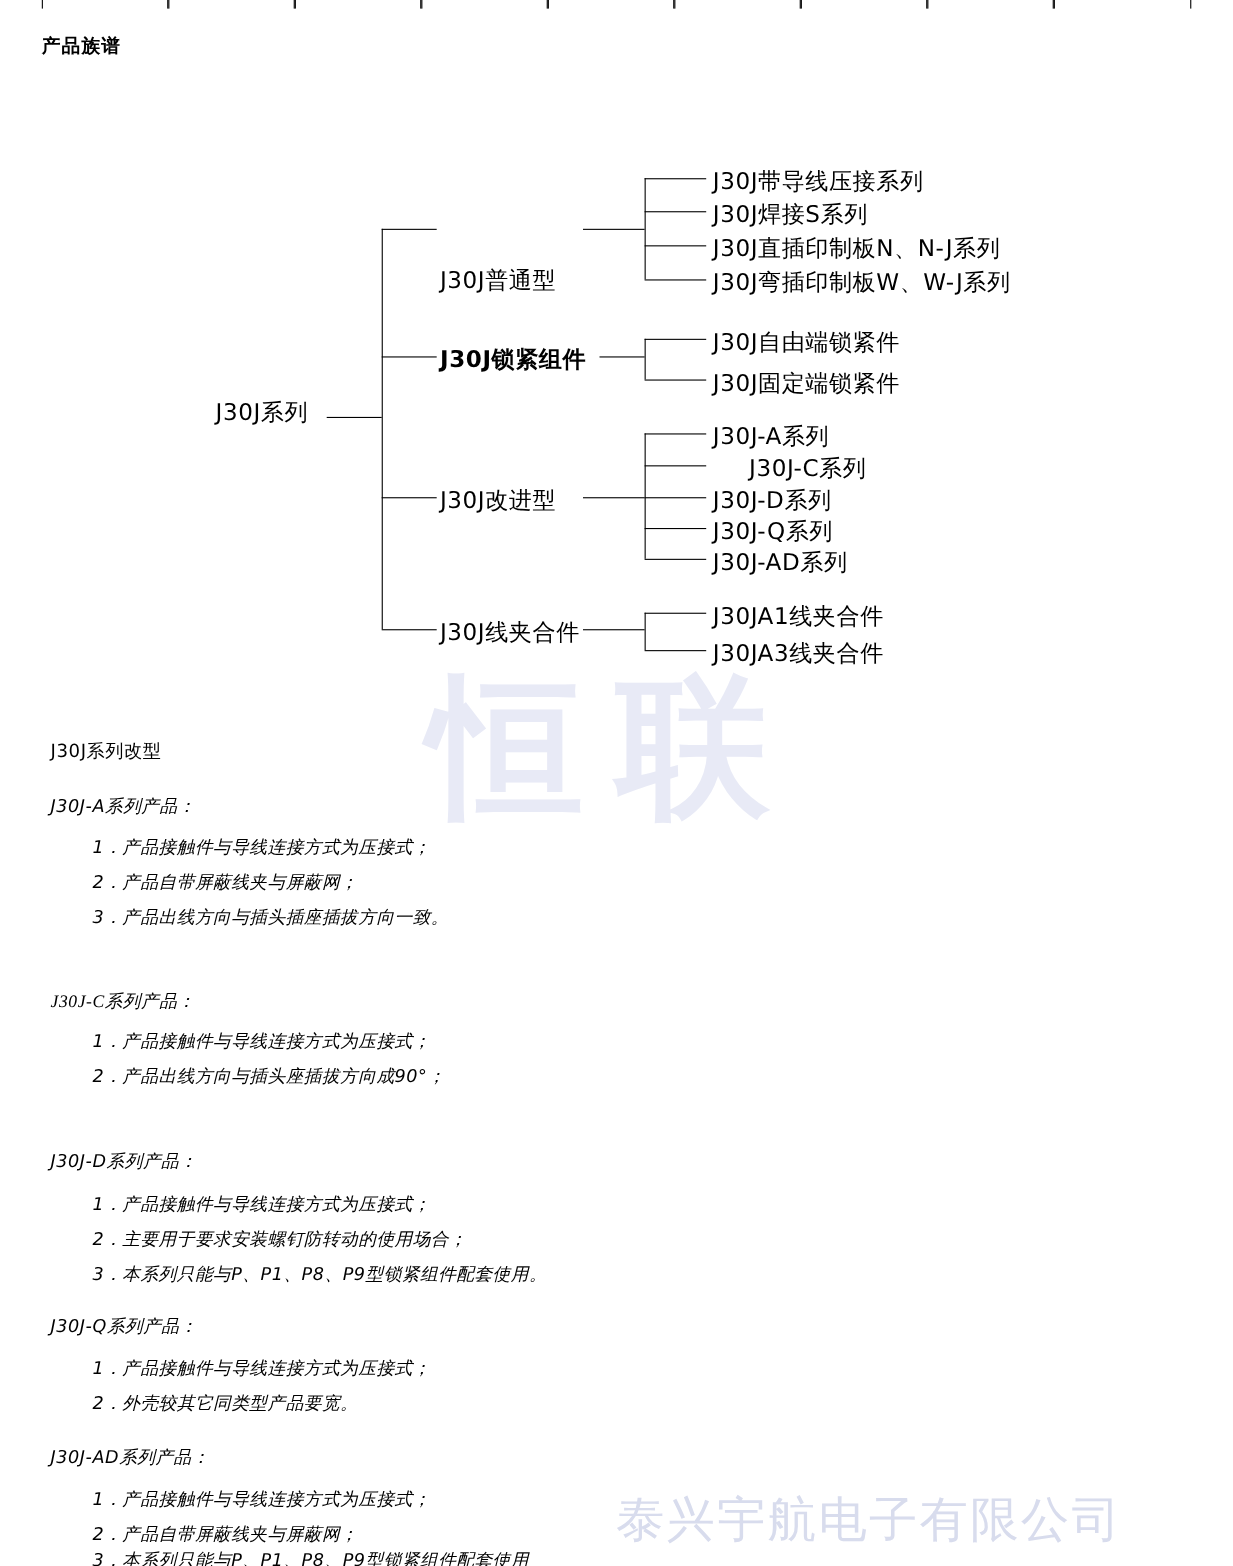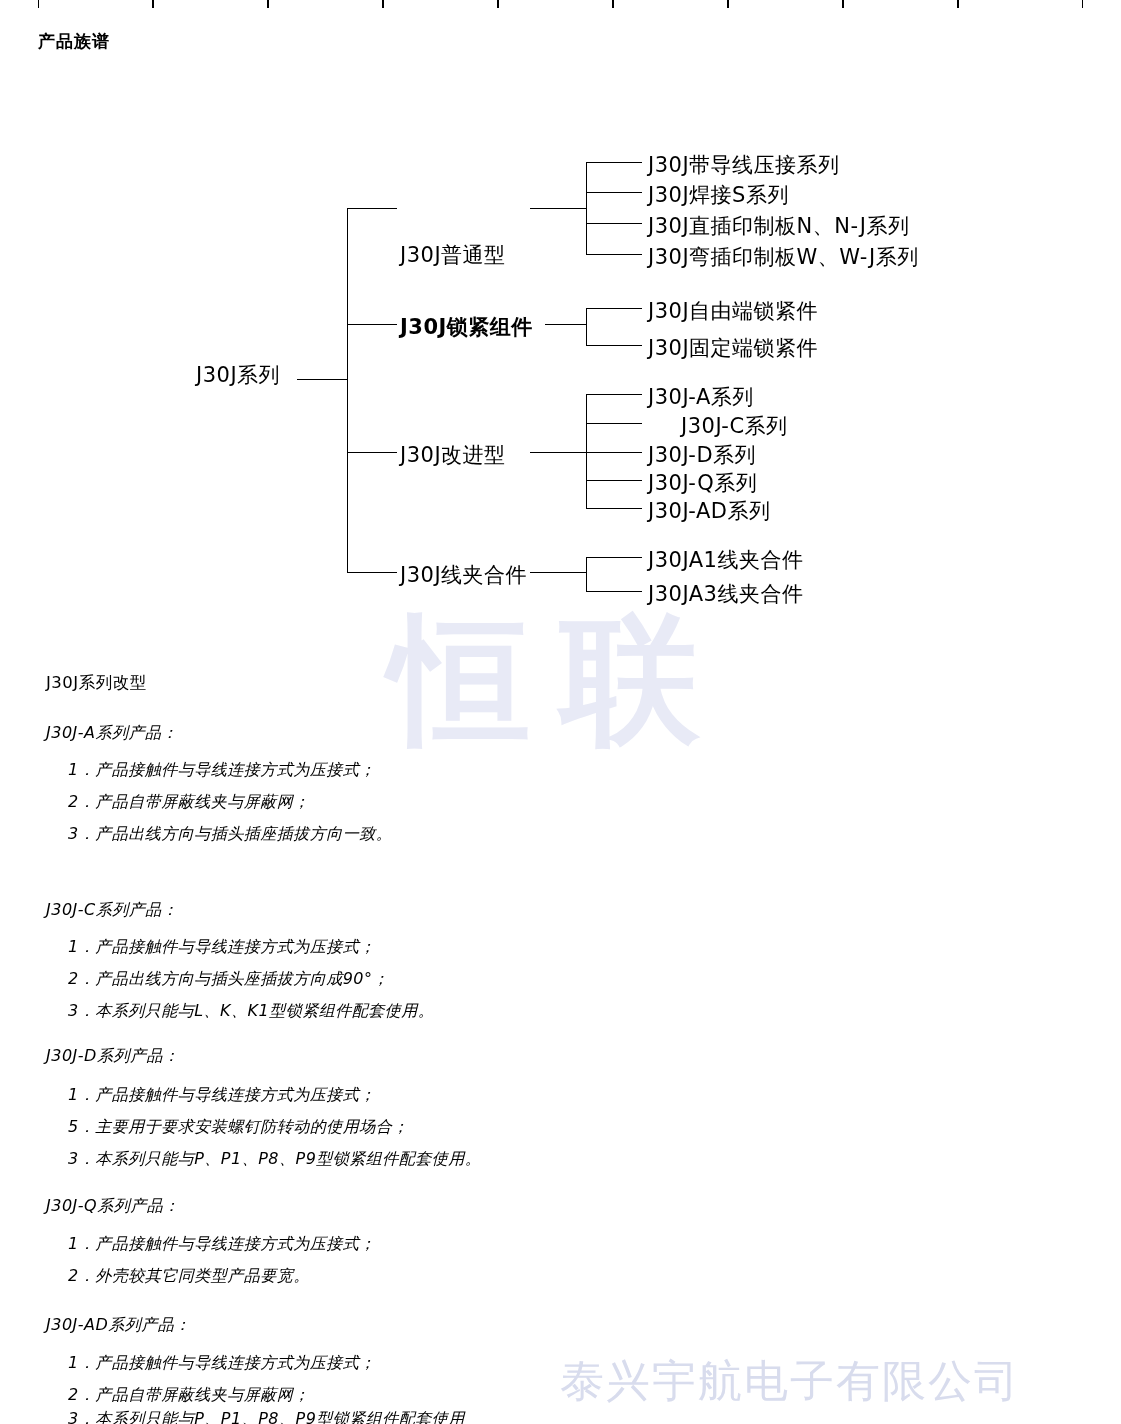--- a/index.html
+++ b/index.html
@@ -99,21 +99,21 @@
   .series-head {
     position: absolute;
     left: 46px;
     font-size: 16px;
     font-style: italic;
     letter-spacing: 0.5px;
     white-space: nowrap;
   }
   .item {
     position: absolute;
-    left: 68px;
+    left: 84px;
     font-size: 16px;
     font-style: italic;
     letter-spacing: 0.5px;
     white-space: nowrap;
   }
 
   
   .wm-char {
     position: absolute;
     color: #e8eaf6;
@@ -219,28 +219,27 @@
     <div class="lbl" style="left:648px;top:454px;">J30JA3线夹合件</div>
   </div>
 
   <div class="sub-title bold-ish" style="top:672px;">J30J系列改型</div>
 
   <div class="series-head" style="top:723px;">J30J-A系列产品：</div>
   <div class="item" style="top:760px;">1．产品接触件与导线连接方式为压接式；</div>
   <div class="item" style="top:792px;">2．产品自带屏蔽线夹与屏蔽网；</div>
   <div class="item" style="top:824px;">3．产品出线方向与插头插座插拔方向一致。</div>
 
-  <div class="series-head" style="top:900px;">J30J-C系列产品：</div>
+  <div class="series-head" style="top:900px;font-family:Liberation Serif, serif;">J30J-C系列产品：</div>
   <div class="item" style="top:937px;">1．产品接触件与导线连接方式为压接式；</div>
   <div class="item" style="top:969px;">2．产品出线方向与插头座插拔方向成90°；</div>
-  <div class="item" style="top:1001px;">3．本系列只能与L、K、K1型锁紧组件配套使用。</div>
 
   <div class="series-head" style="top:1046px;">J30J-D系列产品：</div>
   <div class="item" style="top:1085px;">1．产品接触件与导线连接方式为压接式；</div>
-  <div class="item" style="top:1117px;">5．主要用于要求安装螺钉防转动的使用场合；</div>
+  <div class="item" style="top:1117px;">2．主要用于要求安装螺钉防转动的使用场合；</div>
   <div class="item" style="top:1149px;">3．本系列只能与P、P1、P8、P9型锁紧组件配套使用。</div>
 
   <div class="series-head" style="top:1196px;">J30J-Q系列产品：</div>
   <div class="item" style="top:1234px;">1．产品接触件与导线连接方式为压接式；</div>
   <div class="item" style="top:1266px;">2．外壳较其它同类型产品要宽。</div>
 
   <div class="series-head" style="top:1315px;">J30J-AD系列产品：</div>
   <div class="item" style="top:1353px;">1．产品接触件与导线连接方式为压接式；</div>
   <div class="item" style="top:1385px;">2．产品自带屏蔽线夹与屏蔽网；</div>
   <div class="item" style="top:1409px;">3．本系列只能与P、P1、P8、P9型锁紧组件配套使用</div>

